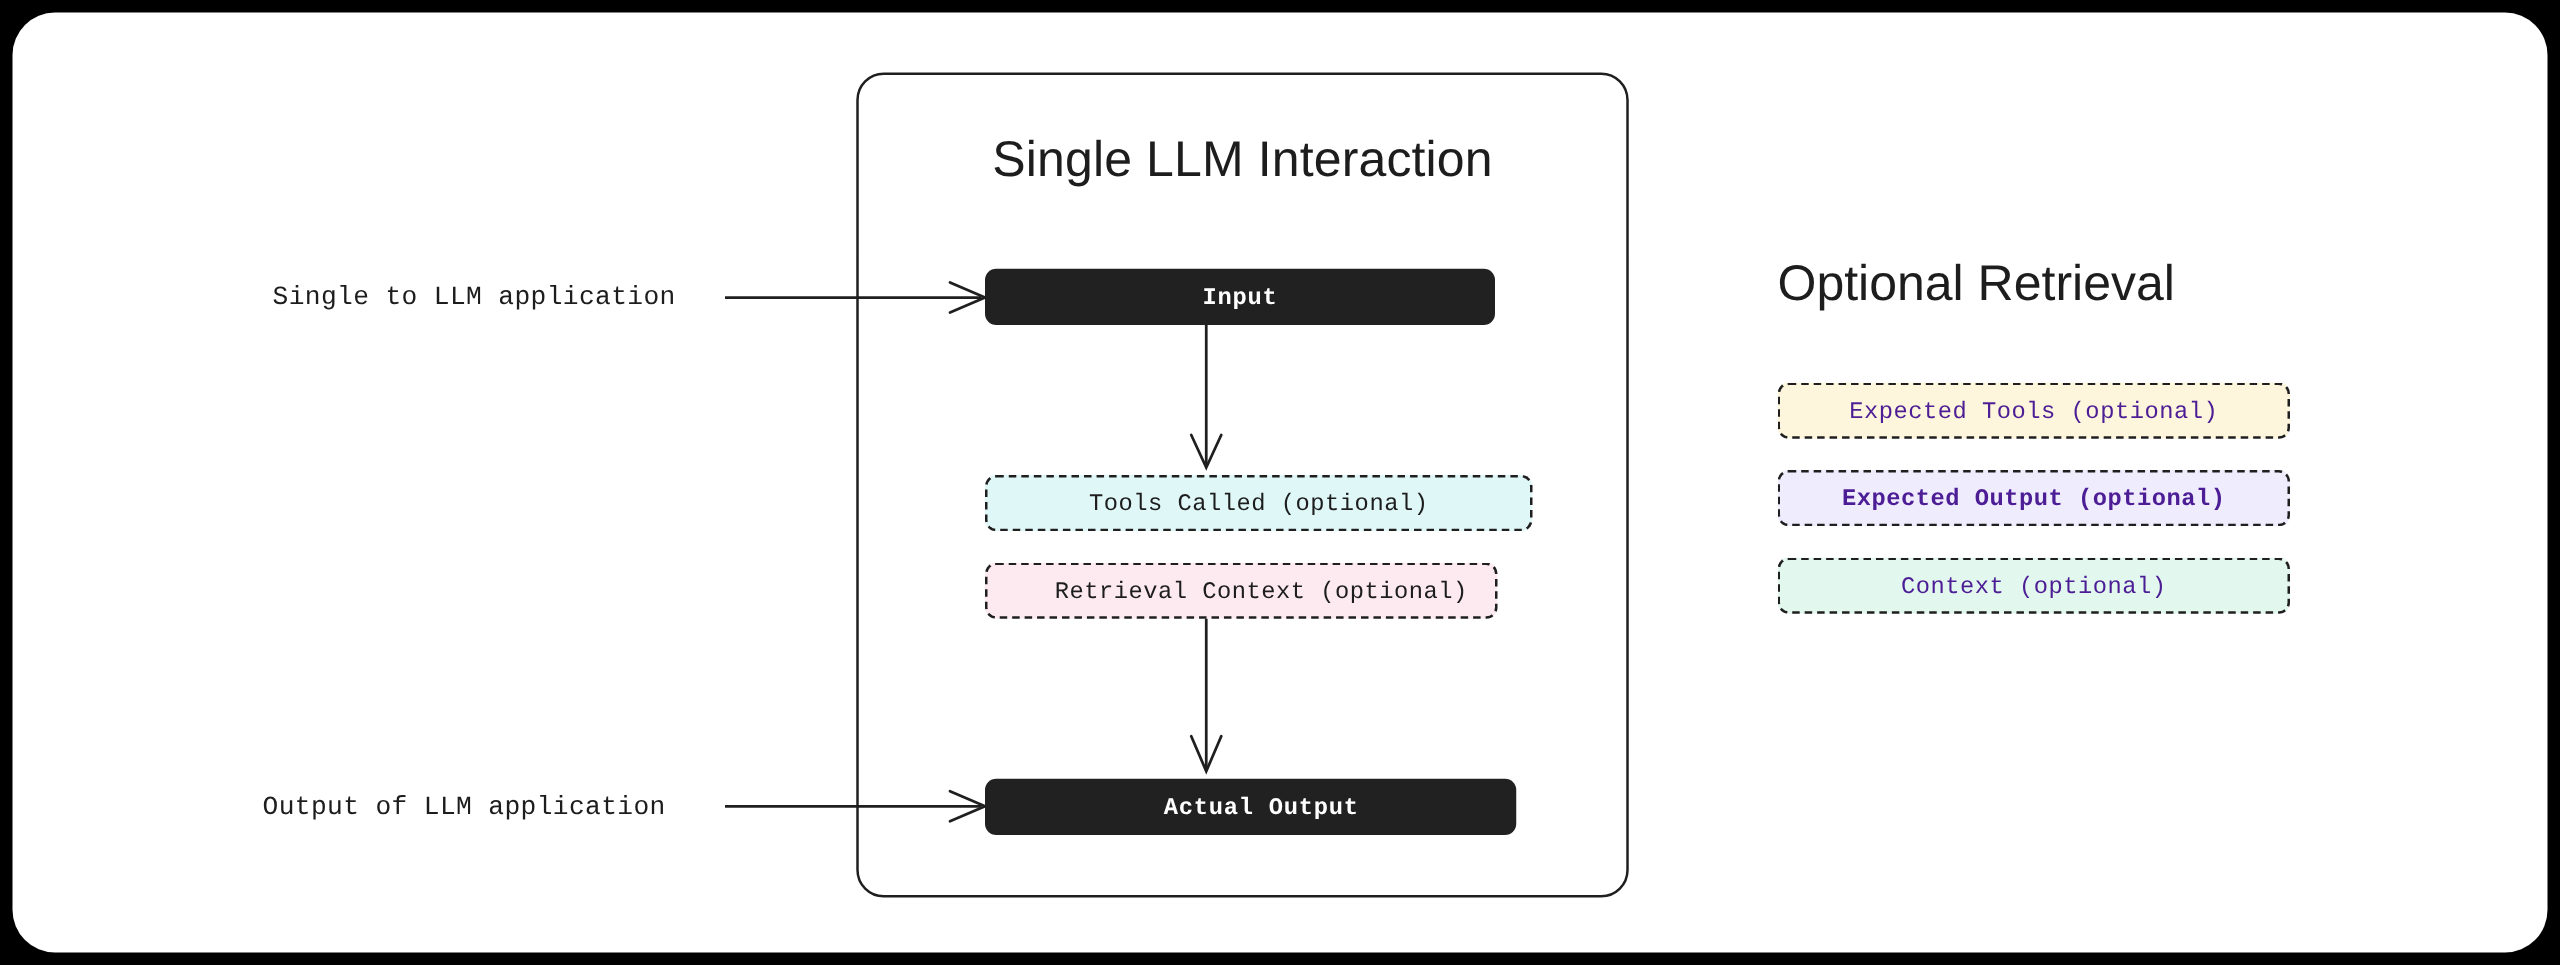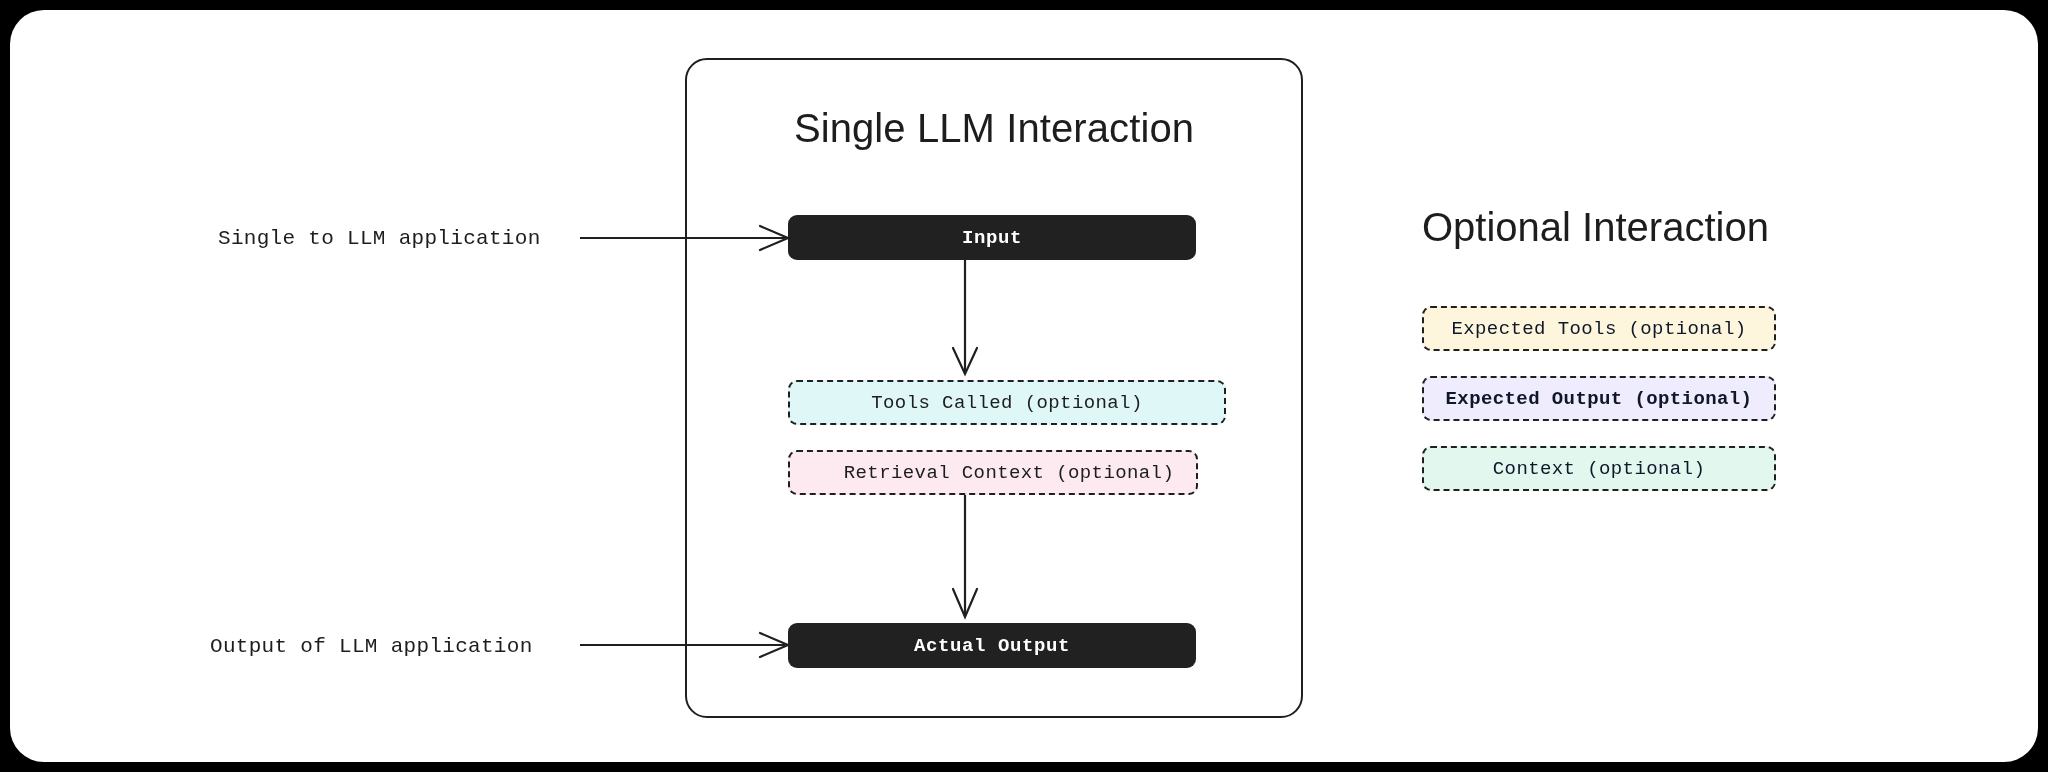--- a/index.html
+++ b/index.html
@@ -70,20 +70,21 @@
     left: 778px;
     top: 205px;
     width: 408px;
     height: 45px;
   }
   #box-actual-output {
     left: 778px;
     top: 613px;
     width: 408px;
     height: 45px;
+    padding-left: 17px;
   }
 
   
   .dashed-box {
     position: absolute;
     border: 2.5px dashed #1f1f1f;
     border-radius: 9px;
     box-sizing: border-box;
     font-family: "Liberation Mono", monospace;
     font-size: 19px;
@@ -145,28 +146,28 @@
     top: 195px;
     font-size: 40px;
     font-weight: 400;
     color: #1d1d1d;
     white-space: nowrap;
     font-family: "Liberation Sans", sans-serif;
   }
   .ref-box {
     position: absolute;
     left: 1412px;
-    width: 354px;
+    width: 410px;
     height: 45px;
     border: 2.5px dashed #1f1f1f;
     border-radius: 9px;
     box-sizing: border-box;
     font-family: "Liberation Mono", monospace;
     font-size: 19px;
-    color: #0f172a;
+    color: #4c1d95;
     display: flex;
     align-items: center;
     justify-content: center;
     letter-spacing: 0.4px;
   }
   #ref-expected-tools { top: 296px; background: #fdf6dc; }
   #ref-expected-output { top: 366px; background: #efecfd; font-weight: bold; }
   #ref-context { top: 436px; background: #e2f8ee; }
 </style>
 </head>
@@ -201,19 +202,19 @@
       <line x1="0" y1="13" x2="205" y2="13" stroke="#1f1f1f" stroke-width="2.2"></line>
       <polyline points="180,1 208,13 180,25" fill="none" stroke="#1f1f1f" stroke-width="2.2" stroke-linecap="round"></polyline>
     </svg>
 
     <div class="side-label" id="label-output-of-llm">Output of LLM application</div>
     <svg class="arrow-svg" id="arrow-label-output" width="215" height="26" viewBox="0 0 215 26">
       <line x1="0" y1="13" x2="205" y2="13" stroke="#1f1f1f" stroke-width="2.2"></line>
       <polyline points="180,1 208,13 180,25" fill="none" stroke="#1f1f1f" stroke-width="2.2" stroke-linecap="round"></polyline>
     </svg>
 
-    <div id="optional-references-title">Optional Interaction</div>
+    <div id="optional-references-title">Optional Retrieval</div>
     <div class="ref-box" id="ref-expected-tools">Expected Tools (optional)</div>
     <div class="ref-box" id="ref-expected-output">Expected Output (optional)</div>
     <div class="ref-box" id="ref-context">Context (optional)</div>
 
   </div>
 </div>
 
 </body></html>

